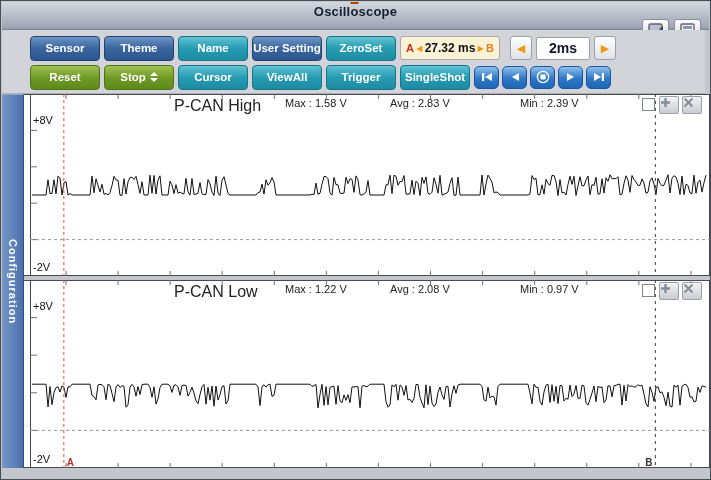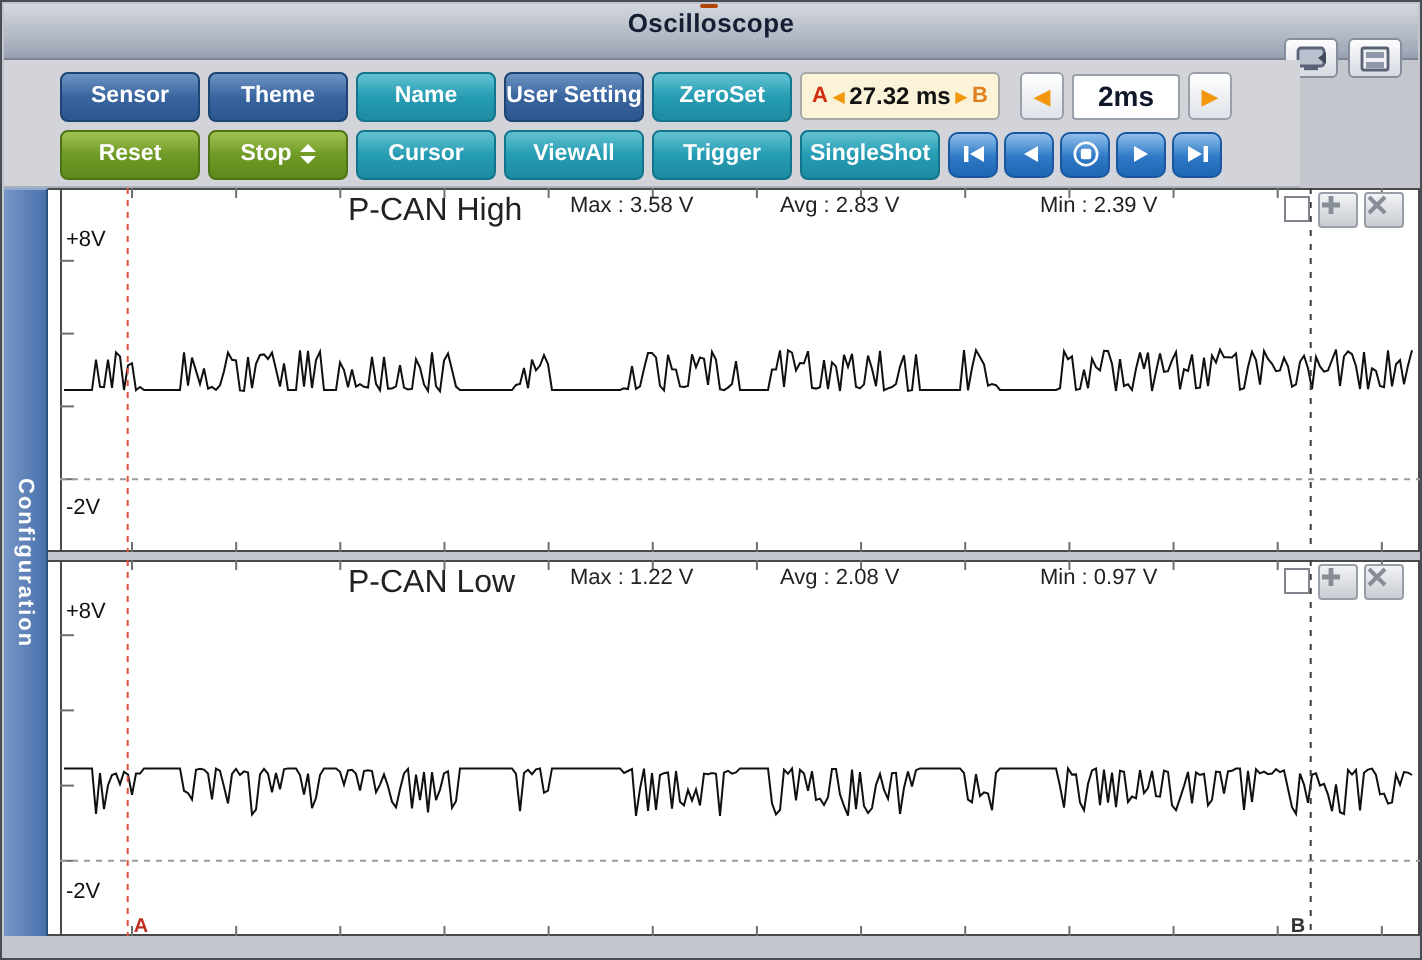--- a/index.html
+++ b/index.html
@@ -13,21 +13,21 @@
               border-bottom:1px solid #7d8595; display:flex; align-items:center; padding:0 8px;flex-direction:column; }
   .app-icon { width:9px; height:16px; border-radius:3px;
               background:linear-gradient(#f7a23c,#e85b10); border:1px solid #b34408; margin:0 7px 0 4px; }
   .title { font-size:13px; font-weight:bold; color:#141f33; letter-spacing:.2px; }
   .tb-buttons { margin-left:auto; display:flex; gap:5px; }
   .tb-btn { width:27px; height:20px; border:1px solid #868e9e; border-radius:3px;
             background:linear-gradient(#fdfdfe,#d6dae1); display:flex; align-items:center;
             justify-content:center; cursor:pointer; padding:0; }
 
   
-  .toolbar { position:absolute; left:1px; top:29px; width:648px; height:64px;
+  .toolbar { position:absolute; left:1px; top:29px; width:703px; height:64px;
              background:#d2d4d9; border-bottom:1px solid #aab0ba; padding:5px 0 0 28px; }
   .t-row { display:flex; align-items:center; height:26px; margin-bottom:3px; }
   .btn { width:70px; height:25px; margin-right:4px; border-radius:4px; border:1px solid #1e4474;
          color:#fff; font-size:11.5px; font-weight:bold; cursor:pointer; padding:0;
          display:flex; align-items:center; justify-content:center; gap:4px; white-space:nowrap; }
   .btn.blue  { background:linear-gradient(#6d94c4,#39659f 50%,#2c5690); border-color:#1e4474; }
   .btn.teal  { background:linear-gradient(#63c2d2,#259cb3 50%,#1e8ba2); border-color:#13758c; }
   .btn.green { background:linear-gradient(#a3c253,#6f9a26 50%,#5f8a1c); border-color:#4d7314; }
   .spinner { display:inline-flex; flex-direction:column; gap:2px; }
   .spinner i { display:block; width:0; height:0; border-left:4px solid transparent;
@@ -60,21 +60,21 @@
              border-right:1px solid #2f4f80; border-top:1px solid #8fa9d2; display:flex;
              align-items:center; justify-content:center; cursor:pointer; }
   .sidebar span { writing-mode:vertical-rl; font-size:11px; font-weight:bold; color:#fff; letter-spacing:1px; }
   .panels { width:687px; display:flex; flex-direction:column; }
   .panel { position:relative; background:#fff; }
   .panel.p0 { height:182px; }
   .panel.p1 { height:188px; margin-top:4px; }
   .panel svg { position:absolute; left:0; top:0; }
   .vlab { position:absolute; font-size:11px; color:#111; }
   .vlab.top { left:9px; top:20px; }
-  .vlab.bottom { left:9px; bottom:16px;text-align:center; }
+  .vlab.bottom { left:9px; bottom:3px;text-align:center; }
   .pname { position:absolute; top:3px; left:150px; font-size:16px; color:#222; }
   .stat  { position:absolute; top:3px; font-size:11px; color:#222; }
   .stat.max { left:261px; } .stat.avg { left:366px; } .stat.min { left:496px; }
   .chk { position:absolute; top:4px; right:56px; width:13px; height:13px; background:#fff;
          border:1px solid #808档8a; border:1px solid #80858d; cursor:pointer; }
   .mini { position:absolute; top:2px; width:20px; height:18px; border:1px solid #999fa8; border-radius:2px;
           background:linear-gradient(#f2f3f5,#c9ccd2); cursor:pointer; display:flex;
           align-items:center; justify-content:center; padding:0; }
   .mini.plus { right:32px; } .mini.close { right:9px; }
 
@@ -219,21 +219,21 @@
             <line x1="6" y1="72.8" x2="13" y2="72.8" class="tick"></line>
             <line x1="6" y1="109.2" x2="13" y2="109.2" class="tick"></line>
             <line x1="6" y1="145.6" x2="13" y2="145.6" class="tick"></line>
             <line x1="6" y1="145.6" x2="687" y2="145.6" class="zero"></line>
             <path d="M8 101.0 L10 101.0 L12 101.0 L14 101.0 L16 101.0 L18 101.0 L20 101.0 L22 101.0 L24 85.8 L26 99.4 L28 99.6 L30 85.8 L32 99.9 L34 82.2 L36 84.2 L38 101.0 L40 88.7 L42 87.6 L44 101.1 L46 99.5 L48 101.0 L50 101.0 L52 101.0 L54 101.0 L56 101.0 L58 101.0 L60 101.0 L62 101.0 L64 101.0 L66 101.0 L68 82.2 L70 98.8 L72 84.8 L74 91.3 L76 98.0 L78 90.2 L80 100.3 L82 99.5 L84 101.0 L86 98.6 L88 91.6 L90 82.3 L92 85.9 L94 86.2 L96 101.2 L98 101.4 L100 84.6 L102 100.0 L104 87.9 L106 83.5 L108 83.2 L110 85.5 L112 82.3 L114 90.6 L116 99.3 L118 87.7 L120 101.0 L122 101.0 L124 101.0 L126 81.2 L128 99.3 L130 81.4 L132 100.0 L134 86.0 L136 81.8 L138 101.0 L140 101.0 L142 101.0 L144 101.0 L146 87.2 L148 91.0 L150 99.6 L152 90.7 L154 99.3 L156 98.1 L158 99.4 L160 99.8 L162 84.4 L164 97.9 L166 101.1 L168 84.5 L170 100.3 L172 100.2 L174 99.2 L176 88.6 L178 99.8 L180 100.7 L182 100.4 L184 85.6 L186 89.8 L188 98.2 L190 101.5 L192 82.2 L194 99.0 L196 101.6 L198 86.3 L200 82.7 L202 90.9 L204 99.3 L206 101.0 L208 101.0 L210 101.0 L212 101.0 L214 101.0 L216 101.0 L218 101.0 L220 101.0 L222 101.0 L224 101.0 L226 101.0 L228 101.0 L230 101.0 L232 101.0 L234 98.5 L236 98.0 L238 90.0 L240 100.1 L242 85.8 L244 91.2 L246 88.8 L248 83.6 L250 88.0 L252 101.0 L254 101.0 L256 101.0 L258 101.0 L260 101.0 L262 101.0 L264 101.0 L266 101.0 L268 101.0 L270 101.0 L272 101.0 L274 101.0 L276 101.0 L278 101.0 L280 101.0 L282 101.0 L284 101.0 L286 101.0 L288 100.2 L290 100.5 L292 89.1 L294 100.4 L296 99.2 L298 90.4 L300 82.5 L302 82.5 L304 84.7 L306 98.9 L308 101.2 L310 83.4 L312 90.6 L314 90.8 L316 99.2 L318 99.5 L320 99.0 L322 83.2 L324 89.6 L326 84.7 L328 85.4 L330 98.4 L332 81.9 L334 85.9 L336 100.6 L338 101.1 L340 99.8 L342 98.0 L344 86.6 L346 101.0 L348 101.0 L350 101.0 L352 101.0 L354 101.0 L356 101.0 L358 101.0 L360 101.0 L362 90.8 L364 90.8 L366 81.2 L368 99.5 L370 81.2 L372 82.3 L374 91.2 L376 87.5 L378 87.6 L380 81.6 L382 99.9 L384 100.3 L386 99.6 L388 86.1 L390 100.5 L392 87.2 L394 89.2 L396 101.5 L398 83.4 L400 89.5 L402 82.9 L404 99.4 L406 100.2 L408 98.2 L410 83.8 L412 90.4 L414 99.1 L416 81.4 L418 101.1 L420 100.2 L422 99.5 L424 98.0 L426 89.3 L428 83.7 L430 101.4 L432 101.1 L434 83.2 L436 101.0 L438 101.0 L440 101.0 L442 101.0 L444 101.0 L446 101.0 L448 101.0 L450 101.0 L452 101.0 L454 101.0 L456 101.0 L458 81.0 L460 101.1 L462 90.0 L464 81.1 L466 84.5 L468 88.2 L470 98.8 L472 98.0 L474 98.6 L476 101.0 L478 101.0 L480 101.0 L482 101.0 L484 101.0 L486 101.0 L488 101.0 L490 101.0 L492 101.0 L494 101.0 L496 101.0 L498 101.0 L500 101.0 L502 101.0 L504 101.0 L506 100.1 L508 81.6 L510 85.6 L512 84.2 L514 100.9 L516 100.5 L518 90.8 L520 100.1 L522 85.4 L524 89.6 L526 91.2 L528 81.4 L530 81.5 L532 87.9 L534 101.5 L536 85.6 L538 99.0 L540 98.1 L542 101.0 L544 90.4 L546 82.2 L548 90.4 L550 82.3 L552 101.5 L554 91.8 L556 82.7 L558 91.9 L560 91.6 L562 86.2 L564 82.0 L566 100.7 L568 90.6 L570 91.5 L572 83.2 L574 100.1 L576 99.8 L578 84.8 L580 99.1 L582 83.8 L584 87.3 L586 80.8 L588 84.6 L590 84.6 L592 84.7 L594 82.7 L596 100.8 L598 100.1 L600 89.5 L602 81.8 L604 86.0 L606 98.3 L608 81.5 L610 85.5 L612 87.9 L614 91.6 L616 91.2 L618 84.9 L620 89.1 L622 99.3 L624 98.2 L626 86.9 L628 83.9 L630 90.1 L632 100.6 L634 84.4 L636 89.2 L638 91.8 L640 91.2 L642 86.0 L644 80.8 L646 99.0 L648 84.2 L650 81.7 L652 83.1 L654 89.1 L656 100.5 L658 82.0 L660 100.6 L662 90.2 L664 91.5 L666 99.0 L668 99.6 L670 81.2 L672 99.2 L674 88.1 L676 86.1 L678 98.1 L680 88.7 L682 81.1" class="wave"></path>
             <line x1="39.846000000000004" y1="0" x2="39.846000000000004" y2="182" class="curA"></line>
             <line x1="631.3530000000001" y1="0" x2="631.3530000000001" y2="182" class="curB"></line>
           </svg>
         <span class="vlab top">+8V</span>
         <span class="pname">P-CAN High</span>
-        <span class="stat max">Max : 3.58 V</span>
+        <span class="stat max">Max : 1.58 V</span>
         <span class="stat avg">Avg : 2.83 V</span>
         <span class="stat min">Min : 2.39 V</span>
         <span class="chk"></span>
         <button class="mini plus">
           <svg width="11" height="11" viewBox="0 0 11 11">
             <path d="M5.5 1v9M1 5.5h9" stroke="#878d97" stroke-width="2.4"></path>
           </svg>
         </button>
         <button class="mini close">
           <svg width="11" height="11" viewBox="0 0 11 11">

